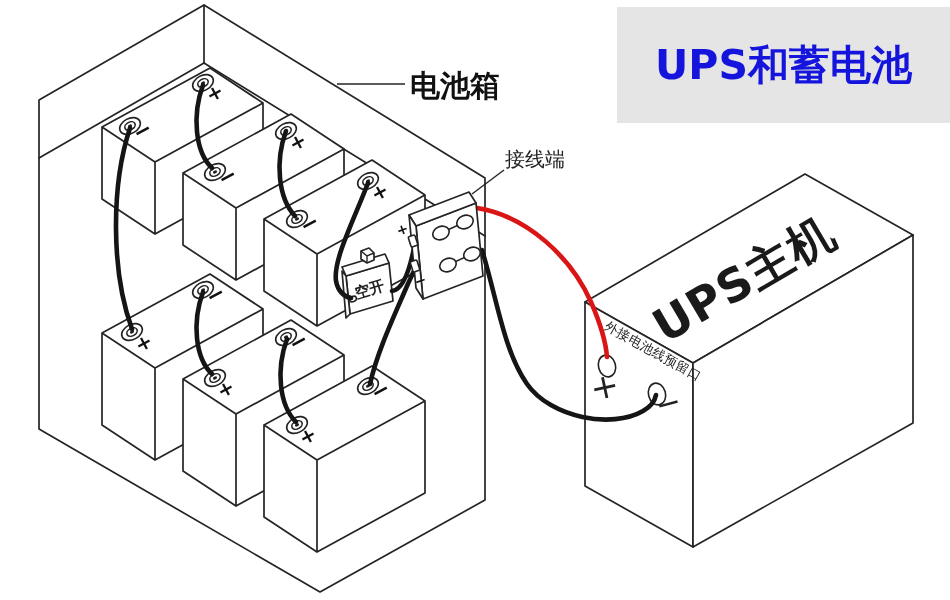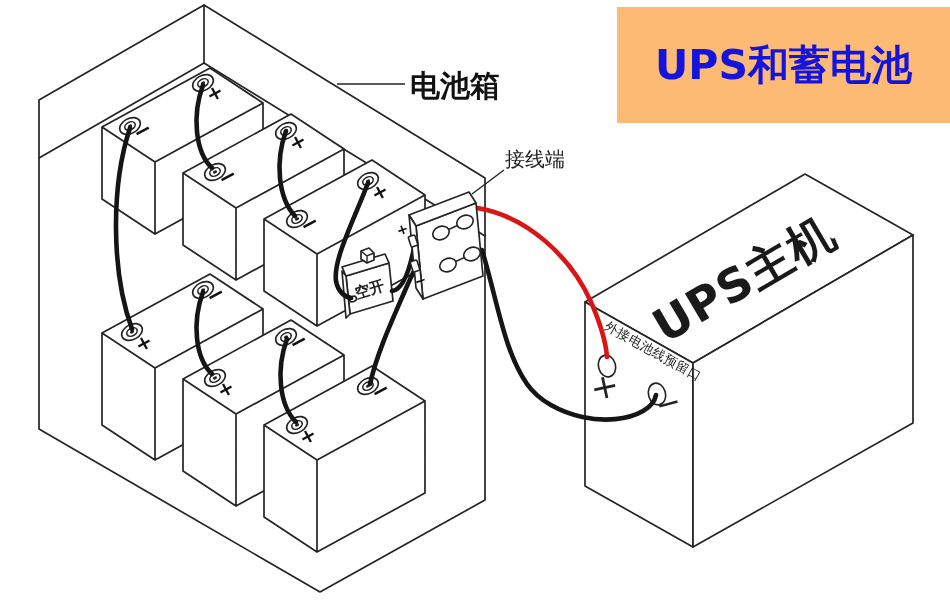--- a/index.html
+++ b/index.html
@@ -16,21 +16,21 @@
   .pol{font-size:20px;font-weight:bold;fill:#111;text-anchor:middle;}
   .polm{font-size:22px;font-weight:bold;fill:#111;text-anchor:middle;}
   .lbl-big{font-size:30px;font-weight:bold;fill:#111;}
   .lbl-med{font-size:20px;fill:#222;}
   .ups-big{font-size:46px;font-weight:bold;fill:#1a1a1a;text-anchor:middle;letter-spacing:1px;}
   .ups-small{font-size:13px;fill:#222;text-anchor:middle;letter-spacing:0.5px;}
   .kaiguan{font-size:15px;font-weight:bold;fill:#222;text-anchor:middle;}
   .blk-pol{font-size:14px;font-weight:bold;fill:#111;text-anchor:middle;}
   .ups-pol{font-size:34px;font-weight:400;fill:#222;text-anchor:middle;}
   .ups-polm{font-size:30px;font-weight:400;fill:#222;text-anchor:middle;}
-  #title-box{position:absolute;left:617px;top:7px;width:333px;height:116px;background:#fdba74;
+  #title-box{position:absolute;left:617px;top:7px;width:333px;height:116px;background:#e5e5e5;
              display:flex;flex-direction:column;justify-content:center;align-items:center;}
   #title-box div{color:#1414dd;font-size:41px;font-weight:bold;line-height:52px;white-space:nowrap;}
 </style>
 </head>
 <body>
 
 <div id="stage">
 <svg width="950" height="600" viewBox="0 0 950 600">
 
   <g>

